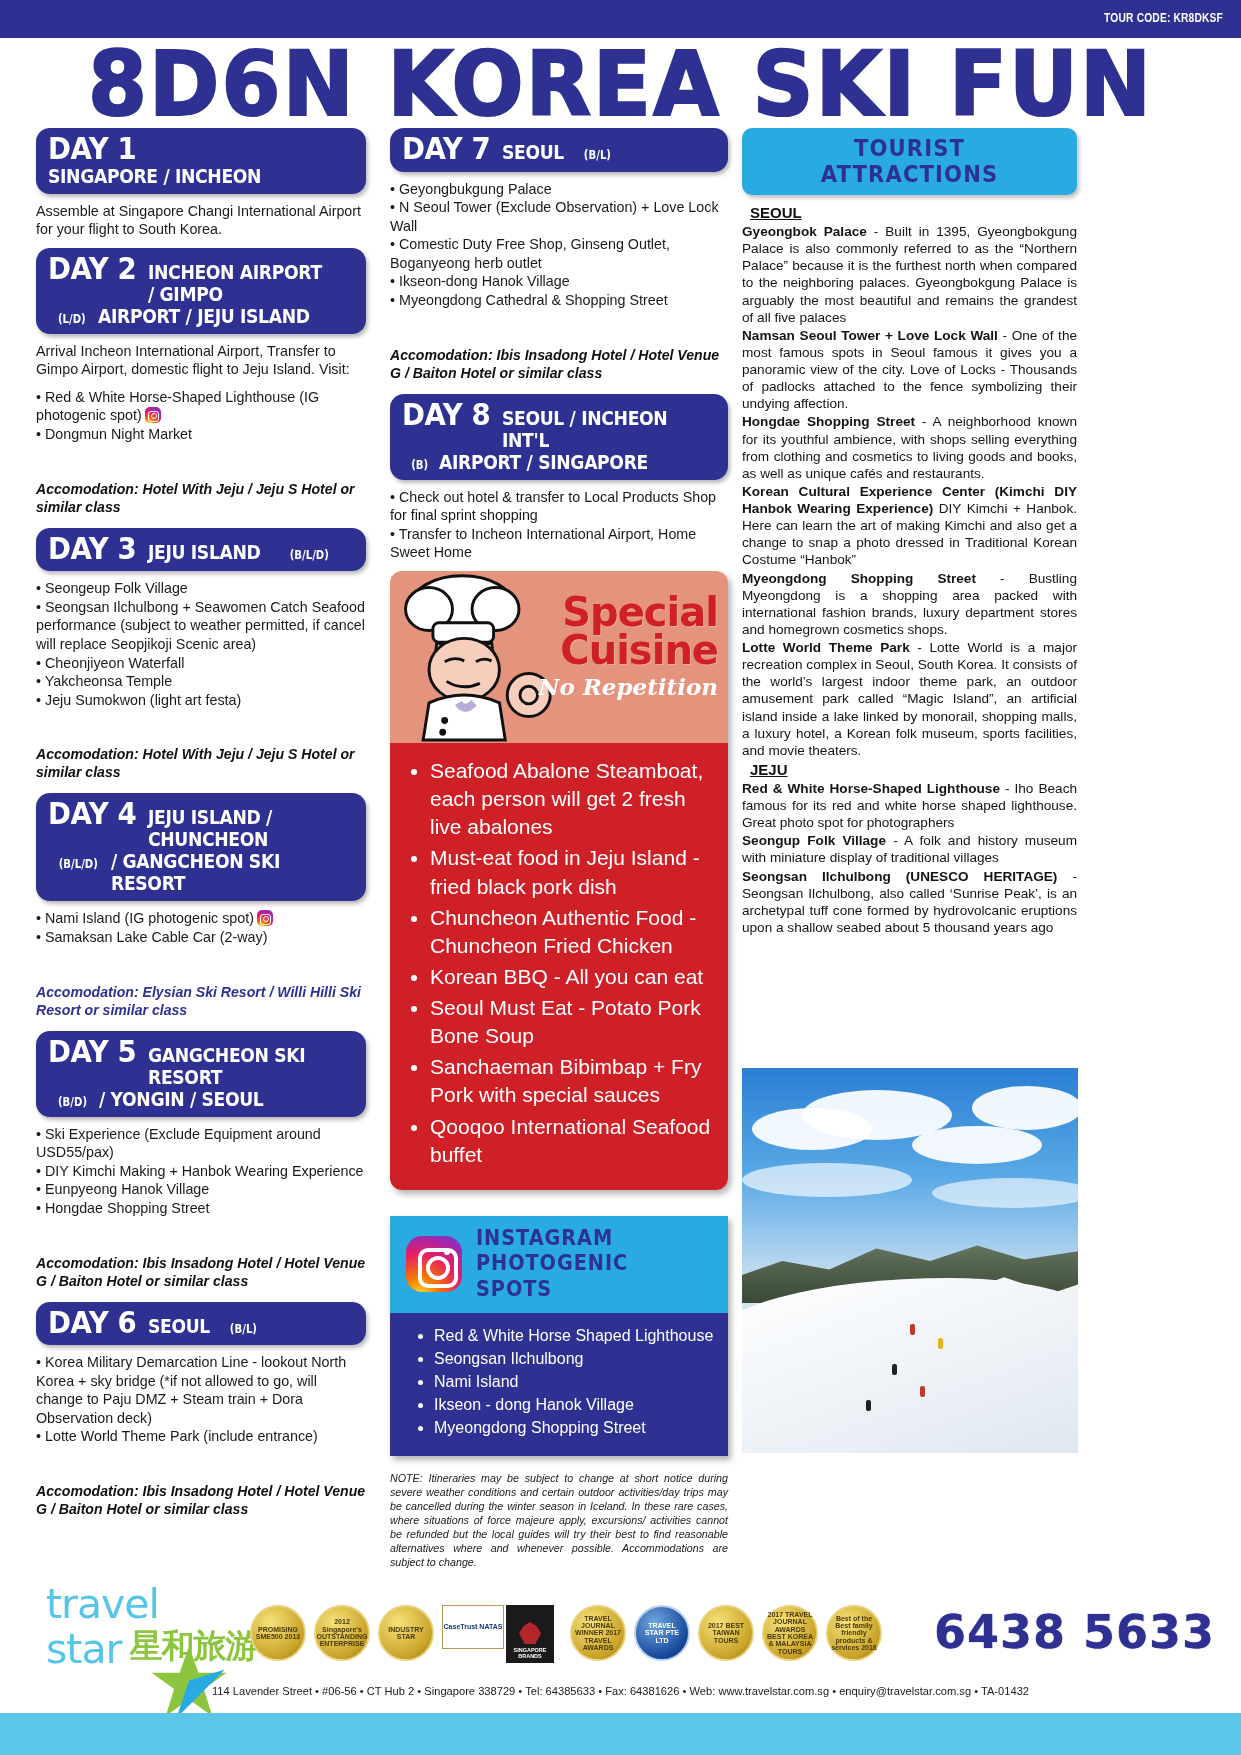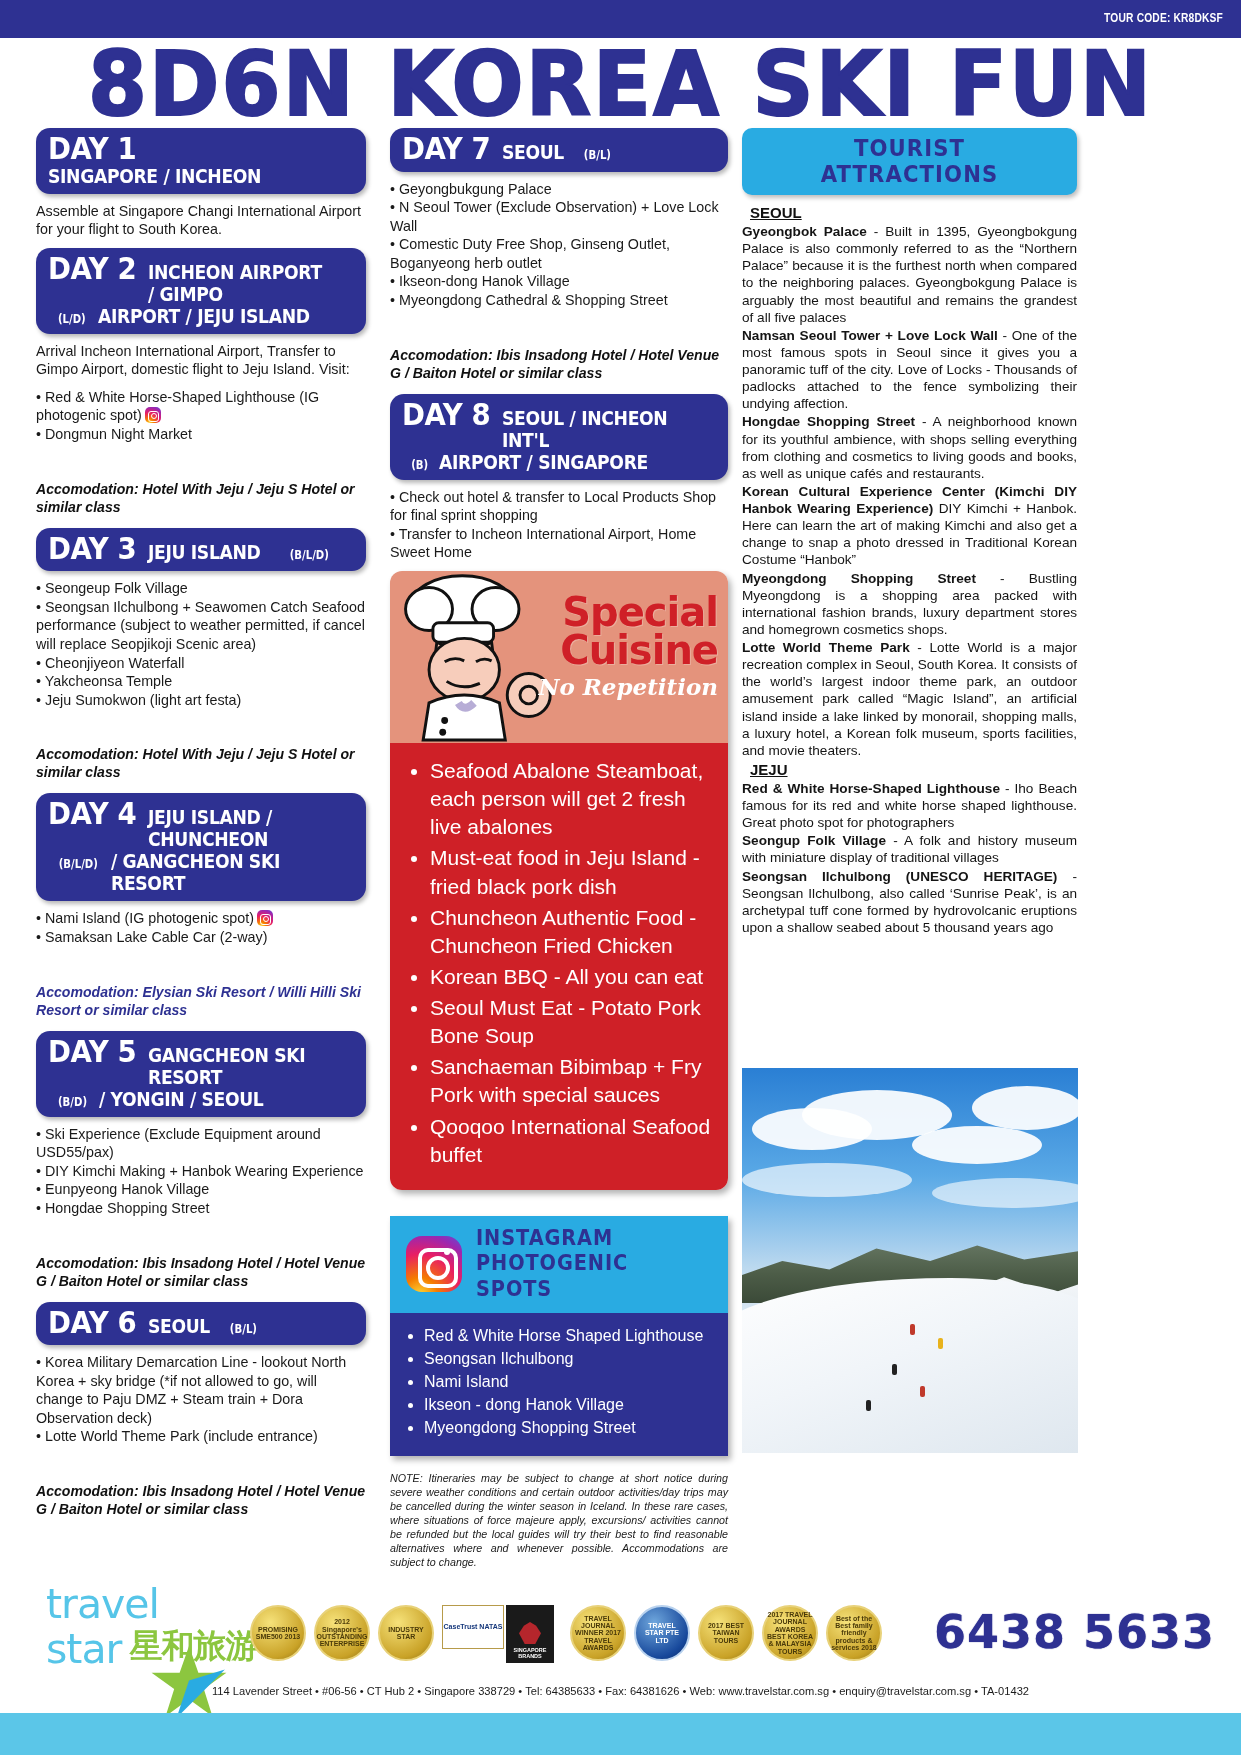--- a/index.html
+++ b/index.html
@@ -183,21 +183,21 @@
     content:""; position:absolute; left:20px; top:20px; width:16px; height:16px;
     border:4px solid #fff; border-radius:50%;
   }
   .ig-dot { position:absolute; right:12px; top:13px; width:6px; height:6px; background:#fff; border-radius:50%; }
   .ig-title div {
     color:#2e3192; font-family:"DejaVu Sans", sans-serif; font-weight:bold;
     font-size:21px; letter-spacing:1px; line-height:1.22;
     transform:scaleX(0.92); transform-origin:left center;
   }
   .ig-list { background:#2e3192; color:#fff; padding:12px 14px 16px 34px; }
-  .ig-list li { font-size:16px; line-height:1.32; margin-bottom:2px; list-style:disc; }
+  .ig-list li { font-size:16px; line-height:1.32; margin-bottom:2px; list-style:disc; margin-left:10px; }
 
   
   .note {
     font-size:10.7px; line-height:1.30; font-style:italic; color:#1a1a1a;
     text-align:justify;
   }
 
   
   .ski-photo {
     position:absolute; left:742px; top:1068px; width:336px; height:385px;
@@ -435,21 +435,21 @@
       <div class="note">NOTE: Itineraries may be subject to change at short notice during severe weather conditions and certain outdoor activities/day trips may be cancelled during the winter season in Iceland. In these rare cases, where situations of force majeure apply, excursions/ activities cannot be refunded but the local guides will try their best to find reasonable alternatives where and whenever possible. Accommodations are subject to change.</div>
     </div>
 
   <div class="col col-right">
     <div class="ta-header">
       <span>TOURIST ATTRACTIONS</span>
     </div>
     <div id="ta-body">
         <div class="ta-city">SEOUL</div>
         <div class="ta-item"><b>Gyeongbok Palace</b><span> - Built in 1395, Gyeongbokgung Palace is also commonly referred to as the “Northern Palace” because it is the furthest north when compared to the neighboring palaces. Gyeongbokgung Palace is arguably the most beautiful and remains the grandest of all five palaces</span></div>
-        <div class="ta-item"><b>Namsan Seoul Tower + Love Lock Wall</b><span> - One of the most famous spots in Seoul since it gives you a panoramic tuff of the city. Love of Locks - Thousands of padlocks attached to the fence symbolizing their undying affection.</span></div>
+        <div class="ta-item"><b>Namsan Seoul Tower + Love Lock Wall</b><span> - One of the most famous spots in Seoul famous it gives you a panoramic view of the city. Love of Locks - Thousands of padlocks attached to the fence symbolizing their undying affection.</span></div>
         <div class="ta-item"><b>Hongdae Shopping Street</b><span> - A neighborhood known for its youthful ambience, with shops selling everything from clothing and cosmetics to living goods and books, as well as unique cafés and restaurants.</span></div>
         <div class="ta-item"><b>Korean Cultural Experience Center (Kimchi DIY Hanbok Wearing Experience)</b><span> DIY Kimchi + Hanbok. Here can learn the art of making Kimchi and also get a change to snap a photo dressed in Traditional Korean Costume “Hanbok”</span></div>
         <div class="ta-item"><b>Myeongdong Shopping Street</b><span> - Bustling Myeongdong is a shopping area packed with international fashion brands, luxury department stores and homegrown cosmetics shops.</span></div>
         <div class="ta-item"><b>Lotte World Theme Park</b><span> - Lotte World is a major recreation complex in Seoul, South Korea. It consists of the world’s largest indoor theme park, an outdoor amusement park called “Magic Island”, an artificial island inside a lake linked by monorail, shopping malls, a luxury hotel, a Korean folk museum, sports facilities, and movie theaters.</span></div>
         <div class="ta-city">JEJU</div>
         <div class="ta-item"><b>Red &amp; White Horse-Shaped Lighthouse</b><span> - Iho Beach famous for its red and white horse shaped lighthouse. Great photo spot for photographers</span></div>
         <div class="ta-item"><b>Seongup Folk Village</b><span> - A folk and history museum with miniature display of traditional villages</span></div>
         <div class="ta-item"><b>Seongsan Ilchulbong (UNESCO HERITAGE)</b><span> - Seongsan Ilchulbong, also called ‘Sunrise Peak’, is an archetypal tuff cone formed by hydrovolcanic eruptions upon a shallow seabed about 5 thousand years ago</span></div>
       </div>
   </div>

